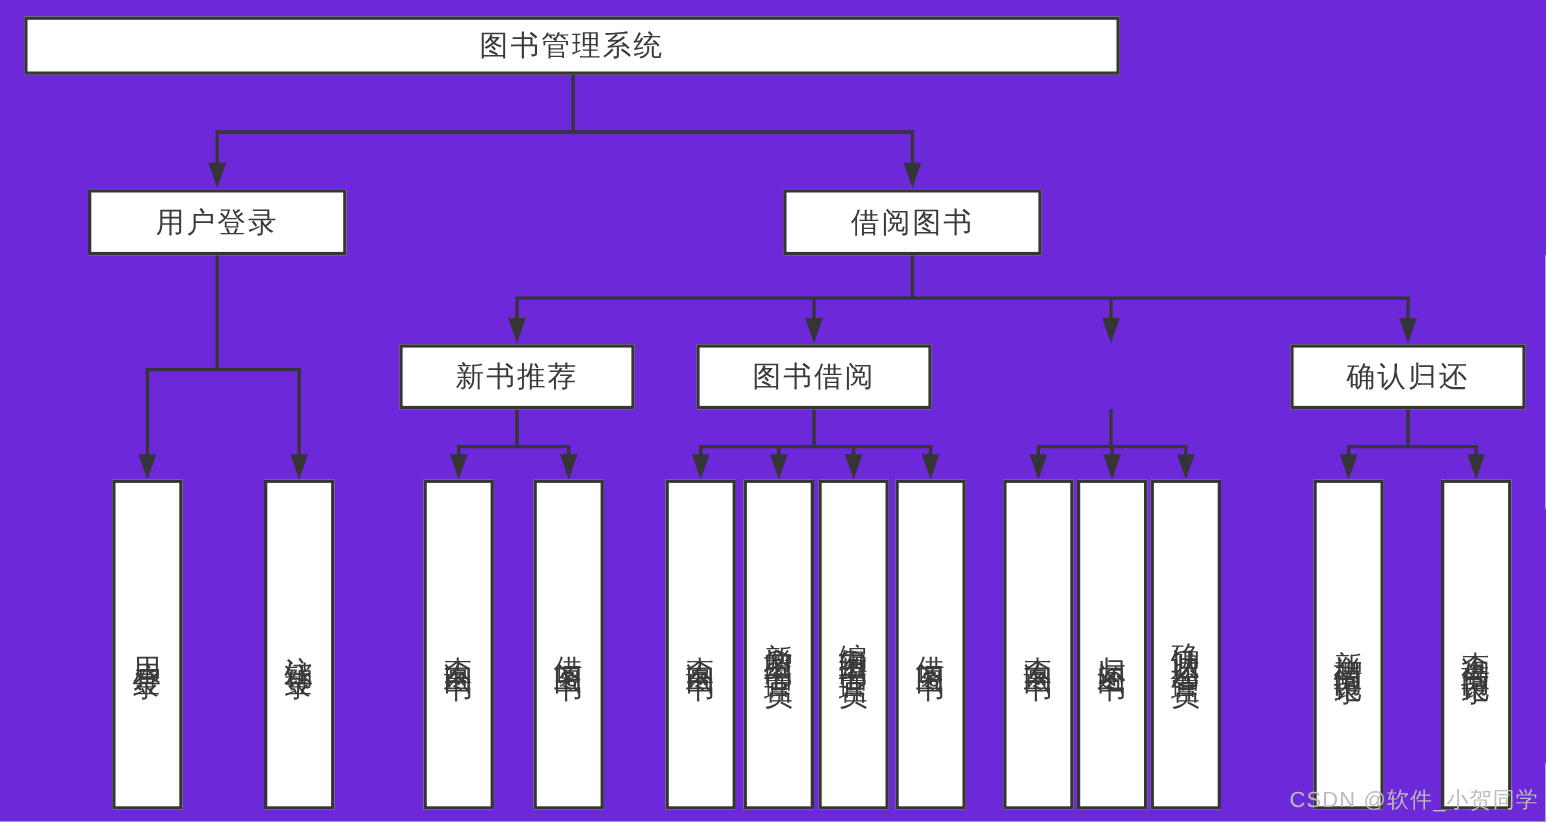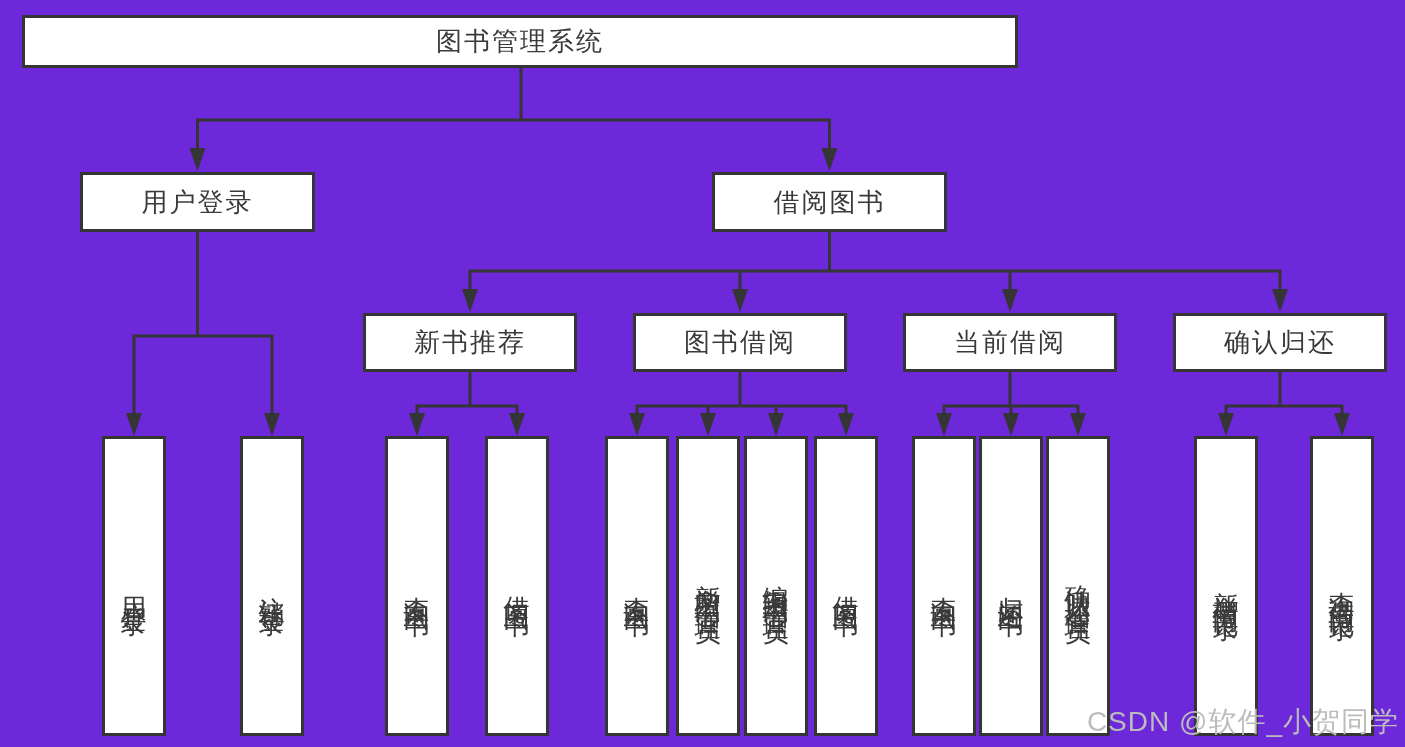--- a/index.html
+++ b/index.html
@@ -32,21 +32,21 @@
   .vbox .vtext{
     writing-mode:vertical-rl;
     text-orientation:upright;
     letter-spacing:5px;
     line-height:1;
     white-space:nowrap;
   }
   .watermark{
     position:absolute;
     right:6px;bottom:6px;
-    font-size:28px;
+    font-size:20px;
     color:#bcbcbc;
     letter-spacing:1px;
     z-index:3;
     white-space:nowrap;
   }
 </style>
 </head>
 <body>
 
 <div class="canvas">
@@ -120,23 +120,20 @@
   <div class="node hbox" style="left:712px;top:172px;width:235px;height:60px;">
     <span>借阅图书</span>
   </div>
 
   <div class="node hbox" style="left:363px;top:313px;width:214px;height:59px;align-items:center;">
     <span>新书推荐</span>
   </div>
   <div class="node hbox" style="left:633px;top:313px;width:214px;height:59px;">
     <span>图书借阅</span>
   </div>
-  <div class="node hbox" style="left:903px;top:313px;width:214px;height:59px;">
-    <span>当前借阅</span>
-  </div>
   <div class="node hbox" style="left:1173px;top:313px;width:214px;height:59px;">
     <span>确认归还</span>
   </div>
 
   <div class="node vbox" style="left:102px;">
     <span class="vtext">用户登录</span>
   </div>
   <div class="node vbox" style="left:240px;">
     <span class="vtext">注销登录</span>
   </div>

